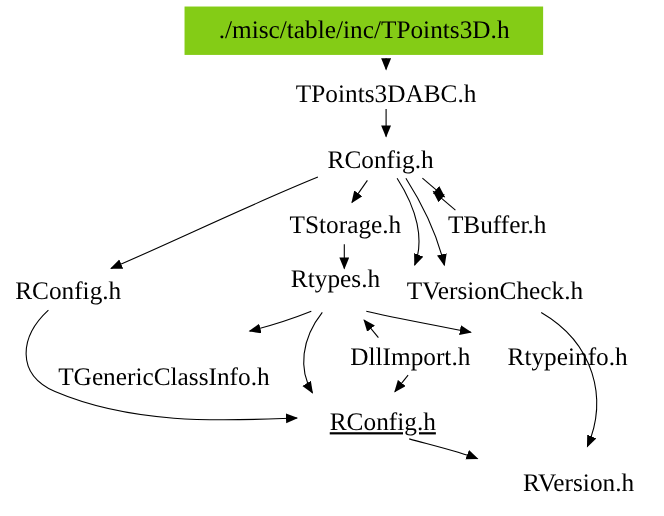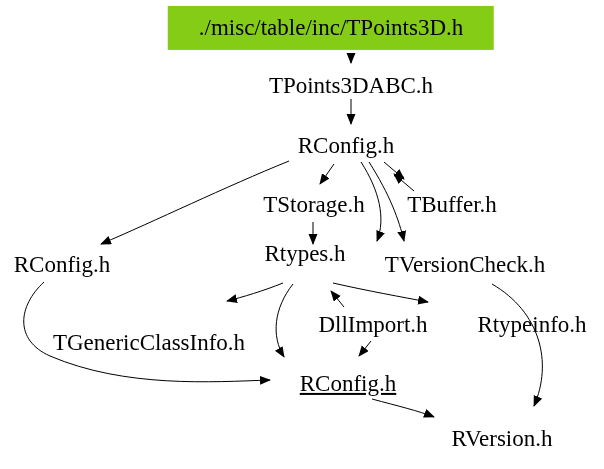--- a/index.html
+++ b/index.html
@@ -74,20 +74,20 @@
       </g>
   </svg>
   <div id="node-layer">
       <div class="node highlight" style="left: 331px; top: 28px;">./misc/table/inc/TPoints3D.h</div>
       <div class="node" style="left: 351px; top: 86px;">TPoints3DABC.h</div>
       <div class="node" style="left: 346px; top: 146px;">RConfig.h</div>
       <div class="node" style="left: 314px; top: 205px; text-align: right;">TStorage.h</div>
       <div class="node" style="left: 452px; top: 205px; text-align: right;">TBuffer.h</div>
       <div class="node" style="left: 62px; top: 265px;">RConfig.h</div>
       <div class="node" style="left: 305px; top: 254px;">Rtypes.h</div>
-      <div class="node" style="left: 465px; top: 265px; text-align: right;">TVersionCheck.h</div>
+      <div class="node" style="left: 450px; top: 265px; text-align: right;">TVersionCheck.h</div>
       <div class="node" style="left: 149px; top: 343px;">TGenericClassInfo.h</div>
       <div class="node" style="left: 351px; top: 325px; margin-left: 22px;">DllImport.h</div>
-      <div class="node" style="left: 532px; top: 325px;">Rtypeinfo.h</div>
+      <div class="node" style="left: 516px; top: 325px;">Rtypeinfo.h</div>
       <div class="node" style="left: 348px; top: 384px; text-decoration: underline;">RConfig.h</div>
-      <div class="node" style="left: 502px; top: 439px;">RVersion.h</div>
+      <div class="node" style="left: 526px; top: 439px;">RVersion.h</div>
     </div>
 </div>
 
 </body></html>

